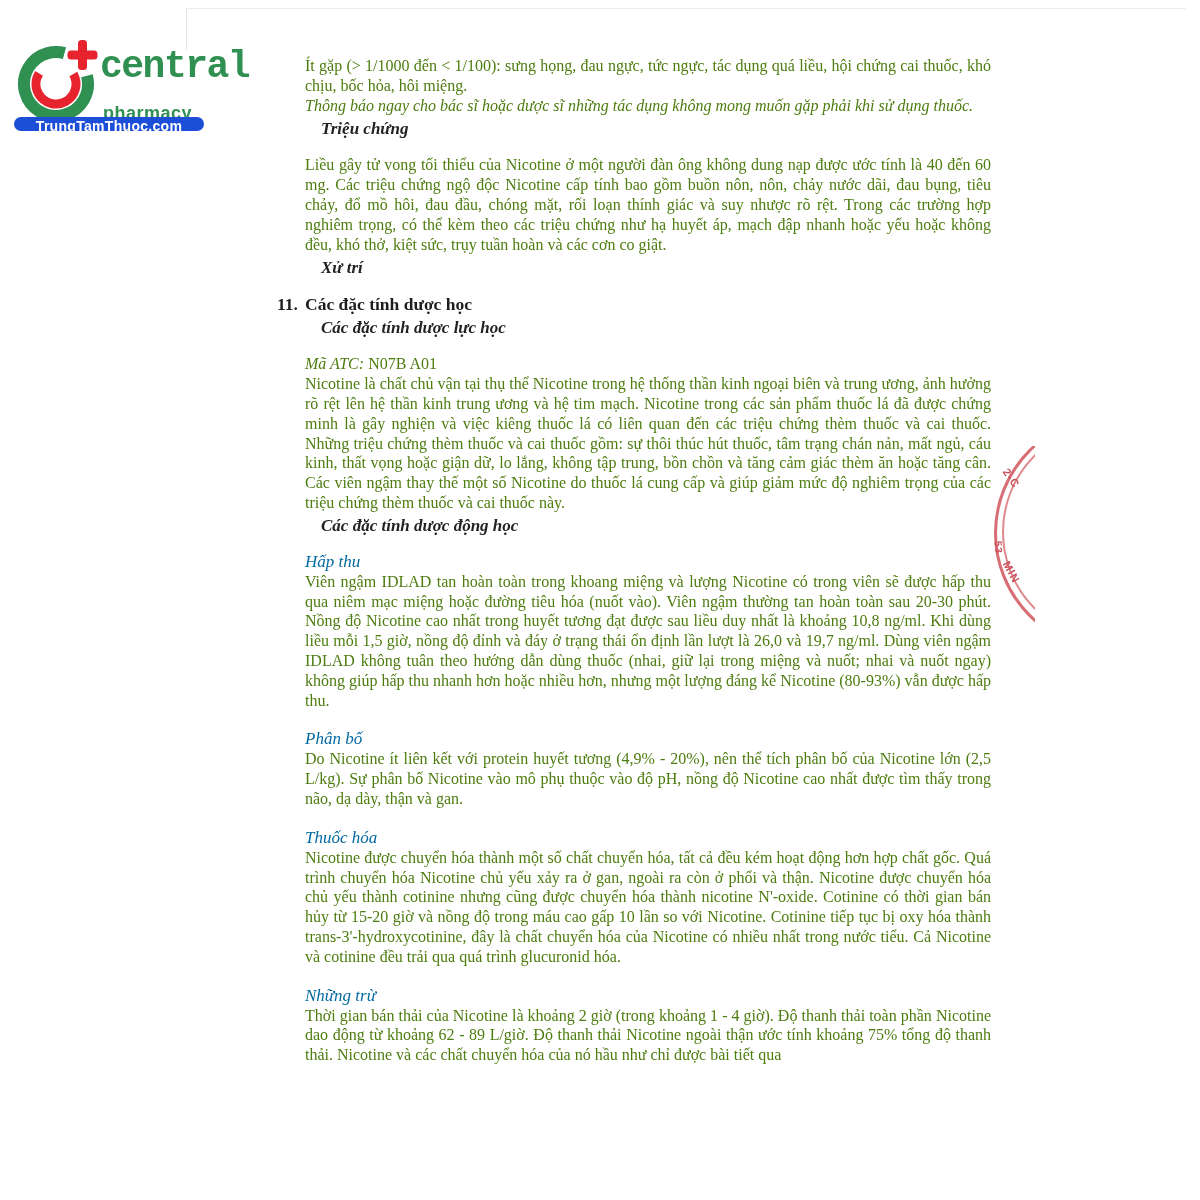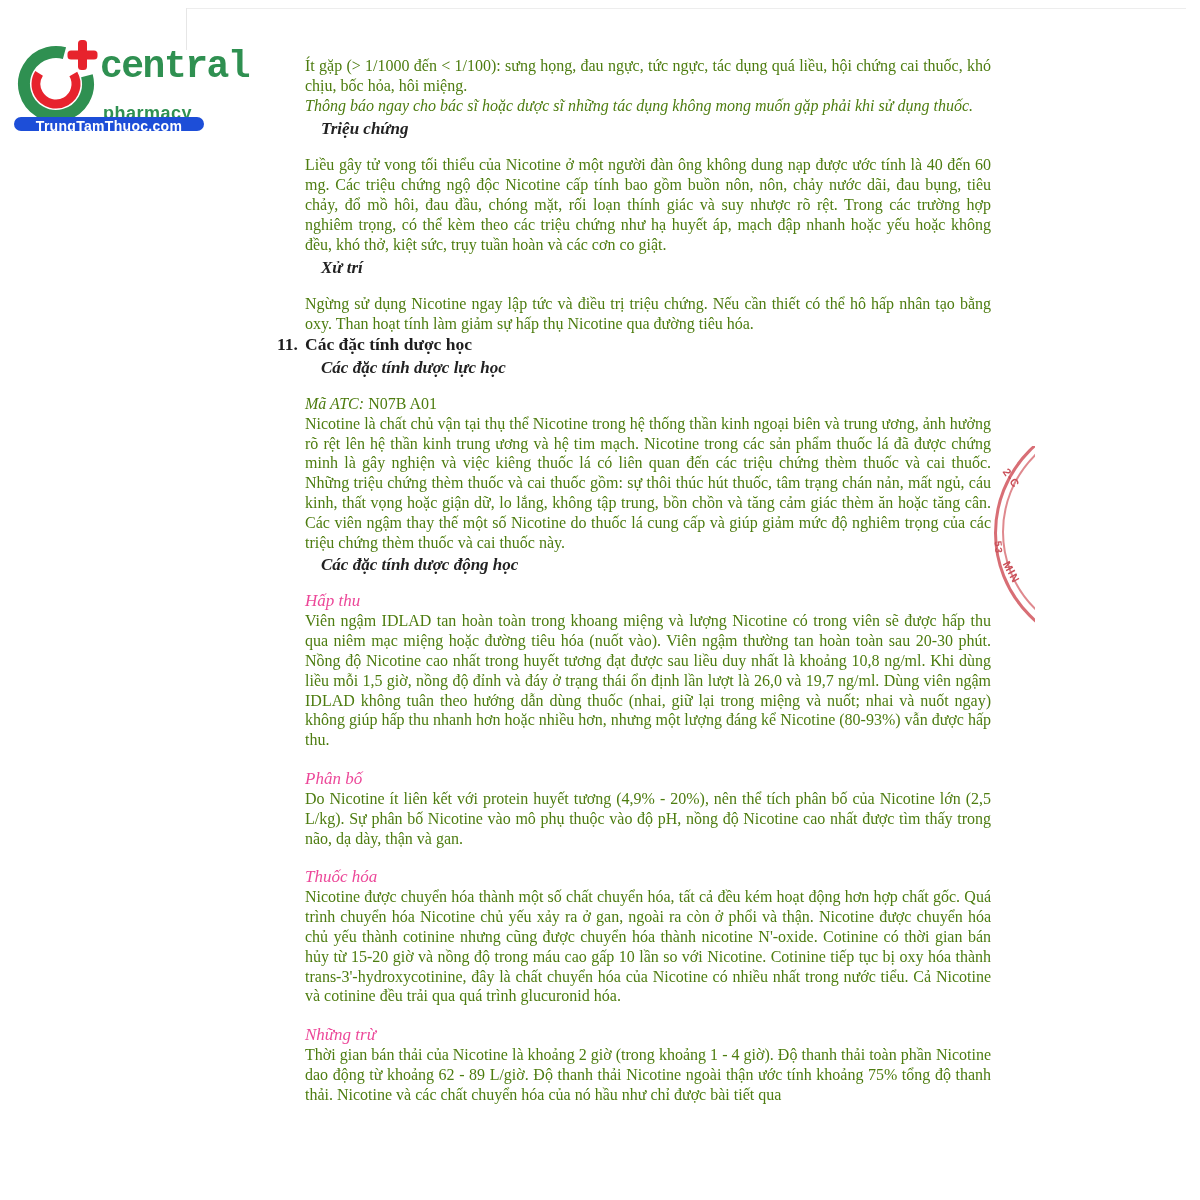--- a/index.html
+++ b/index.html
@@ -27,21 +27,21 @@
   .doc{position:absolute;left:277px;top:56px;width:714px;}
   .doc p{margin:0;padding-left:28px;font-size:16px;line-height:19.8px;
          text-align:justify;color:#4d7c0f;}
   .doc .bi{font-weight:400;font-style:italic;}
   h3.section{display:flex;margin:0;font-size:17.5px;font-weight:700;
              line-height:20px;color:#1e1e1e;}
   h3.section .num{width:28px;flex:none;}
   .sub-bi{margin:16px;padding-left:28px;font-size:17px;line-height:20px;
           font-weight:700;font-style:italic;color:#222;}
   .sub-i{margin:0;padding-left:28px;font-size:17px;line-height:20px;
-         font-style:italic;color:#ec4899;}
+         font-style:italic;color:#0369a1;}
   .lbl{font-style:italic;}
 
   .mt12{margin-top:12px;} .mt20{margin-top:20px;}
   .mt2{margin-top:2px;}  .mt3{margin-top:3px;}  .mt4{margin-top:4px;}
   .mt5{margin-top:19px;}
 
   
   .stamp-clip{position:absolute;left:988px;top:446px;width:47px;height:228px;
               overflow:hidden;pointer-events:none;}
   .stamp-ring{position:absolute;border-radius:50%;border:3px solid rgba(206,74,82,.8);}
@@ -75,21 +75,20 @@
 </div>
 
 <div class="doc">
 
   <p>Ít gặp (&gt; 1/1000 đến &lt; 1/100): sưng họng, đau ngực, tức ngực, tác dụng quá liều, hội chứng cai thuốc, khó chịu, bốc hỏa, hôi miệng.</p>
   <p class="bi mt12">Thông báo ngay cho bác sĩ hoặc dược sĩ những tác dụng không mong muốn gặp phải khi sử dụng thuốc.</p>
 
   <div class="sub-bi mt4">Triệu chứng</div>
   <p class="mt2">Liều gây tử vong tối thiểu của Nicotine ở một người đàn ông không dung nạp được ước tính là 40 đến 60 mg. Các triệu chứng ngộ độc Nicotine cấp tính bao gồm buồn nôn, nôn, chảy nước dãi, đau bụng, tiêu chảy, đổ mồ hôi, đau đầu, chóng mặt, rối loạn thính giác và suy nhược rõ rệt. Trong các trường hợp nghiêm trọng, có thể kèm theo các triệu chứng như hạ huyết áp, mạch đập nhanh hoặc yếu hoặc không đều, khó thở, kiệt sức, trụy tuần hoàn và các cơn co giật.</p>
   <div class="sub-bi mt4">Xử trí</div>
-  <p class="mt2">Ngừng sử dụng Nicotine ngay lập tức và điều trị triệu chứng. Nếu cần thiết có thể hô hấp nhân tạo bằng oxy. Than hoạt tính làm giảm sự hấp thụ Nicotine qua đường tiêu hóa.</p>
 
   <h3 class="section mt20">
     <span class="num">11.</span>
     <span>Các đặc tính dược học</span>
   </h3>
   <div class="sub-bi mt4">Các đặc tính dược lực học</div>
   <p class="mt2"><span class="lbl">Mã ATC:</span><span> N07B A01</span></p>
   <p class="mt2">Nicotine là chất chủ vận tại thụ thể Nicotine trong hệ thống thần kinh ngoại biên và trung ương, ảnh hưởng rõ rệt lên hệ thần kinh trung ương và hệ tim mạch. Nicotine trong các sản phẩm thuốc lá đã được chứng minh là gây nghiện và việc kiêng thuốc lá có liên quan đến các triệu chứng thèm thuốc và cai thuốc. Những triệu chứng thèm thuốc và cai thuốc gồm: sự thôi thúc hút thuốc, tâm trạng chán nản, mất ngủ, cáu kinh, thất vọng hoặc giận dữ, lo lắng, không tập trung, bồn chồn và tăng cảm giác thèm ăn hoặc tăng cân. Các viên ngậm thay thế một số Nicotine do thuốc lá cung cấp và giúp giảm mức độ nghiêm trọng của các triệu chứng thèm thuốc và cai thuốc này.</p>
 
   <div class="sub-bi mt3">Các đặc tính dược động học</div>

